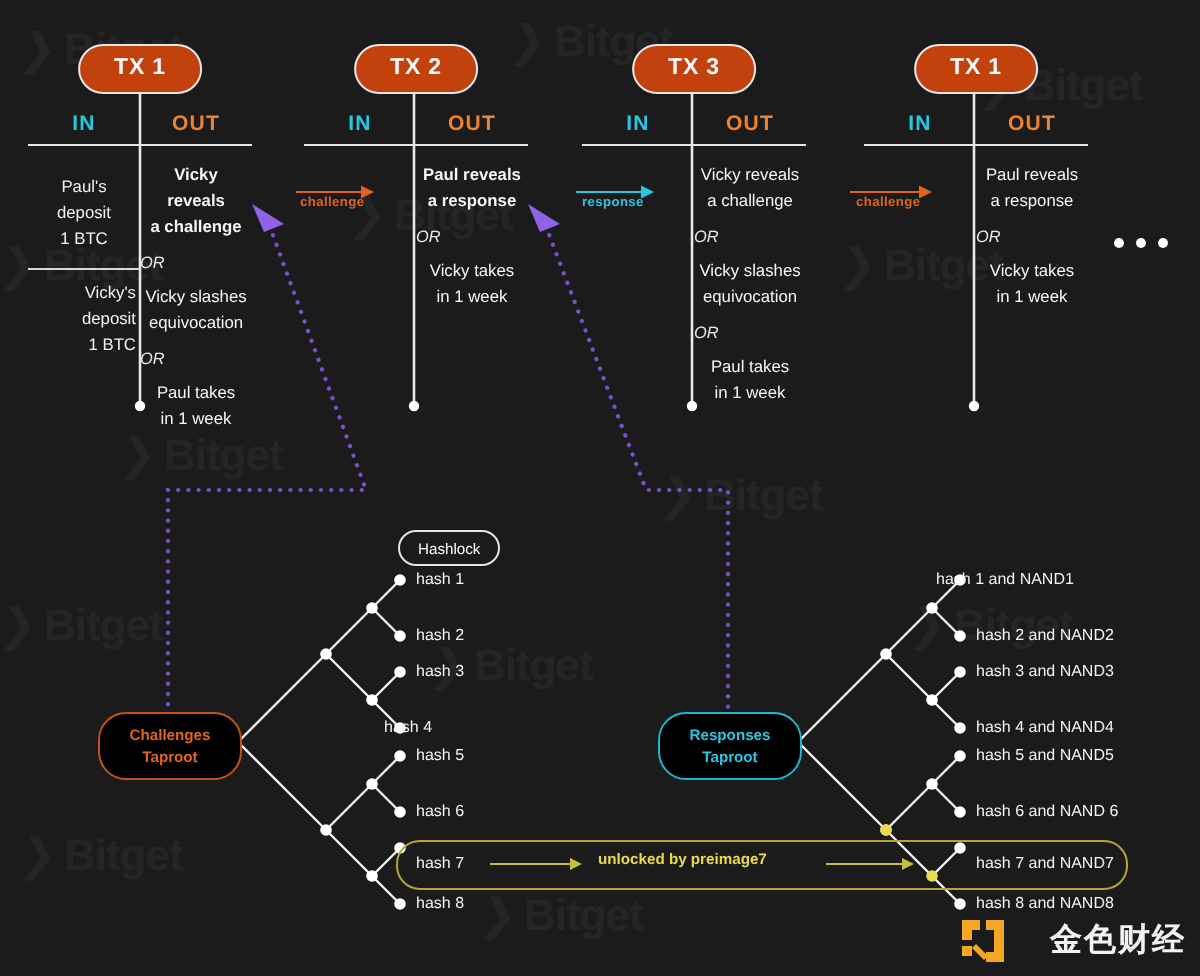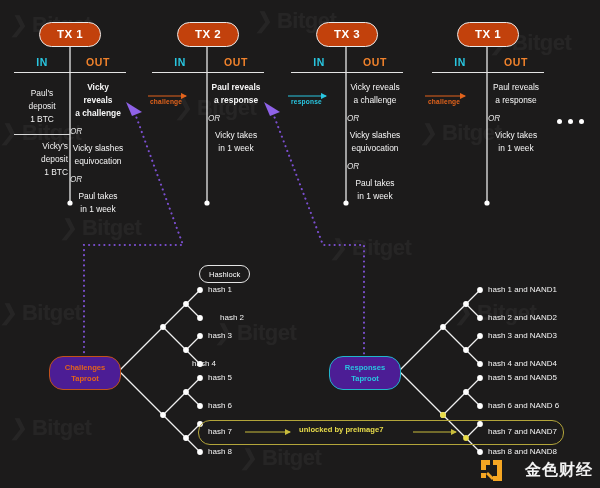--- a/index.html
+++ b/index.html
@@ -33,21 +33,21 @@
   .ellipsis{position:absolute;left:557px;top:119px;display:flex;gap:6px;}
   .ellipsis span{width:5px;height:5px;border-radius:50%;background:#ffffff;display:block;}
 
   
   .arrowlabel{position:absolute;font-size:6.6px;font-weight:bold;letter-spacing:.2px;}
   .arrowlabel.challenge{color:#e2631c;}
   .arrowlabel.response{color:#29c6e0;}
 
   
   .taproot{position:absolute;border-radius:14px;padding:5px 0;width:70px;text-align:center;
-           font-size:7.6px;font-weight:bold;line-height:11px;background:#4c1d95;z-index:3;}
+           font-size:7.6px;font-weight:bold;line-height:11px;background:#000000;z-index:3;}
   .taproot.challenges{border:1.5px solid #c2521a;color:#e2631c;left:49px;top:356px;}
   .taproot.responses{border:1.5px solid #21b6cc;color:#29c6e0;left:329px;top:356px;}
 
   
   .hlpill{position:absolute;border:1.3px solid #e4e4e4;border-radius:11px;
           padding:3.5px 9px;font-size:7.6px;color:#ffffff;background:#1c1b1b;
           white-space:nowrap;z-index:3;}
   .hlpill.left{left:199px;top:265px;}
   .hlpill.right{left:479px;top:265px;}
 
@@ -338,29 +338,29 @@
     <div>Taproot</div>
   </div>
   <div class="taproot responses">
     <div>Responses</div>
     <div>Taproot</div>
   </div>
 
   <div class="hlpill left">Hashlock</div>
 
   <div class="leaf" style="left:208px;top:285px;">hash 1</div>
-  <div class="leaf" style="left:220px;top:313px;">hash 2</div>
+  <div class="leaf" style="left:208px;top:313px;">hash 2</div>
   <div class="leaf" style="left:208px;top:331px;">hash 3</div>
   <div class="leaf" style="left:192px;top:359px;">hash 4</div>
   <div class="leaf" style="left:208px;top:373px;">hash 5</div>
   <div class="leaf" style="left:208px;top:401px;">hash 6</div>
   <div class="leaf" style="left:208px;top:427px;">hash 7</div>
   <div class="leaf" style="left:208px;top:447px;">hash 8</div>
 
-  <div class="leaf" style="left:488px;top:285px;">hash 1 and NAND1</div>
+  <div class="leaf" style="left:468px;top:285px;">hash 1 and NAND1</div>
   <div class="leaf" style="left:488px;top:313px;">hash 2 and NAND2</div>
   <div class="leaf" style="left:488px;top:331px;">hash 3 and NAND3</div>
   <div class="leaf" style="left:488px;top:359px;">hash 4 and NAND4</div>
   <div class="leaf" style="left:488px;top:373px;">hash 5 and NAND5</div>
   <div class="leaf" style="left:488px;top:401px;">hash 6 and NAND 6</div>
   <div class="leaf" style="left:488px;top:427px;">hash 7 and NAND7</div>
   <div class="leaf" style="left:488px;top:447px;">hash 8 and NAND8</div>
 
   <div class="logo">
     <div class="logo-mark">

